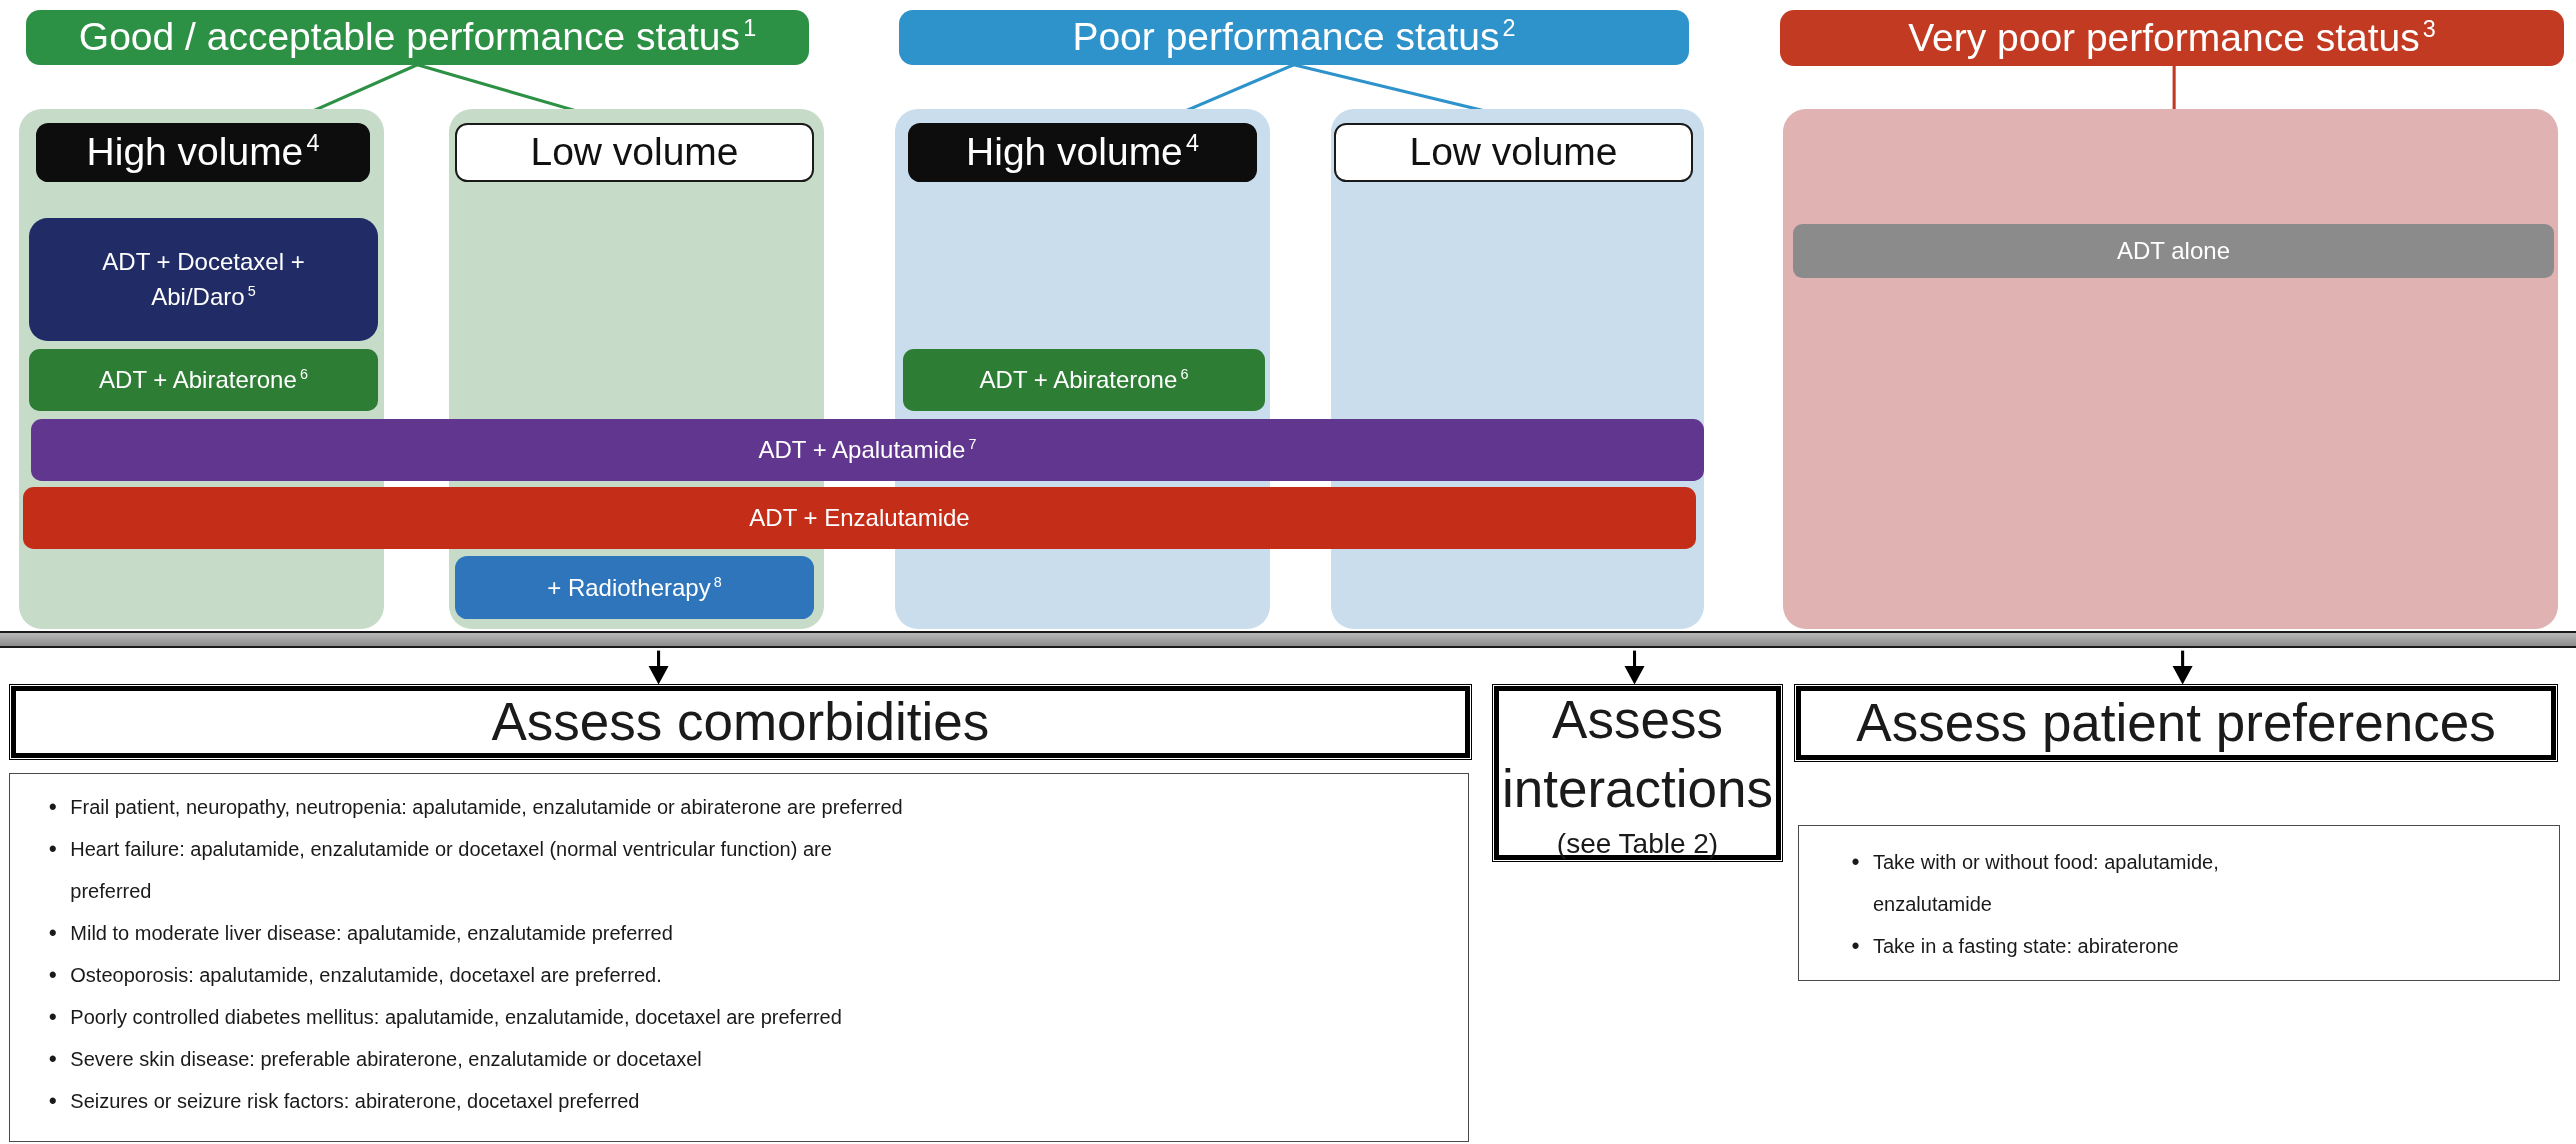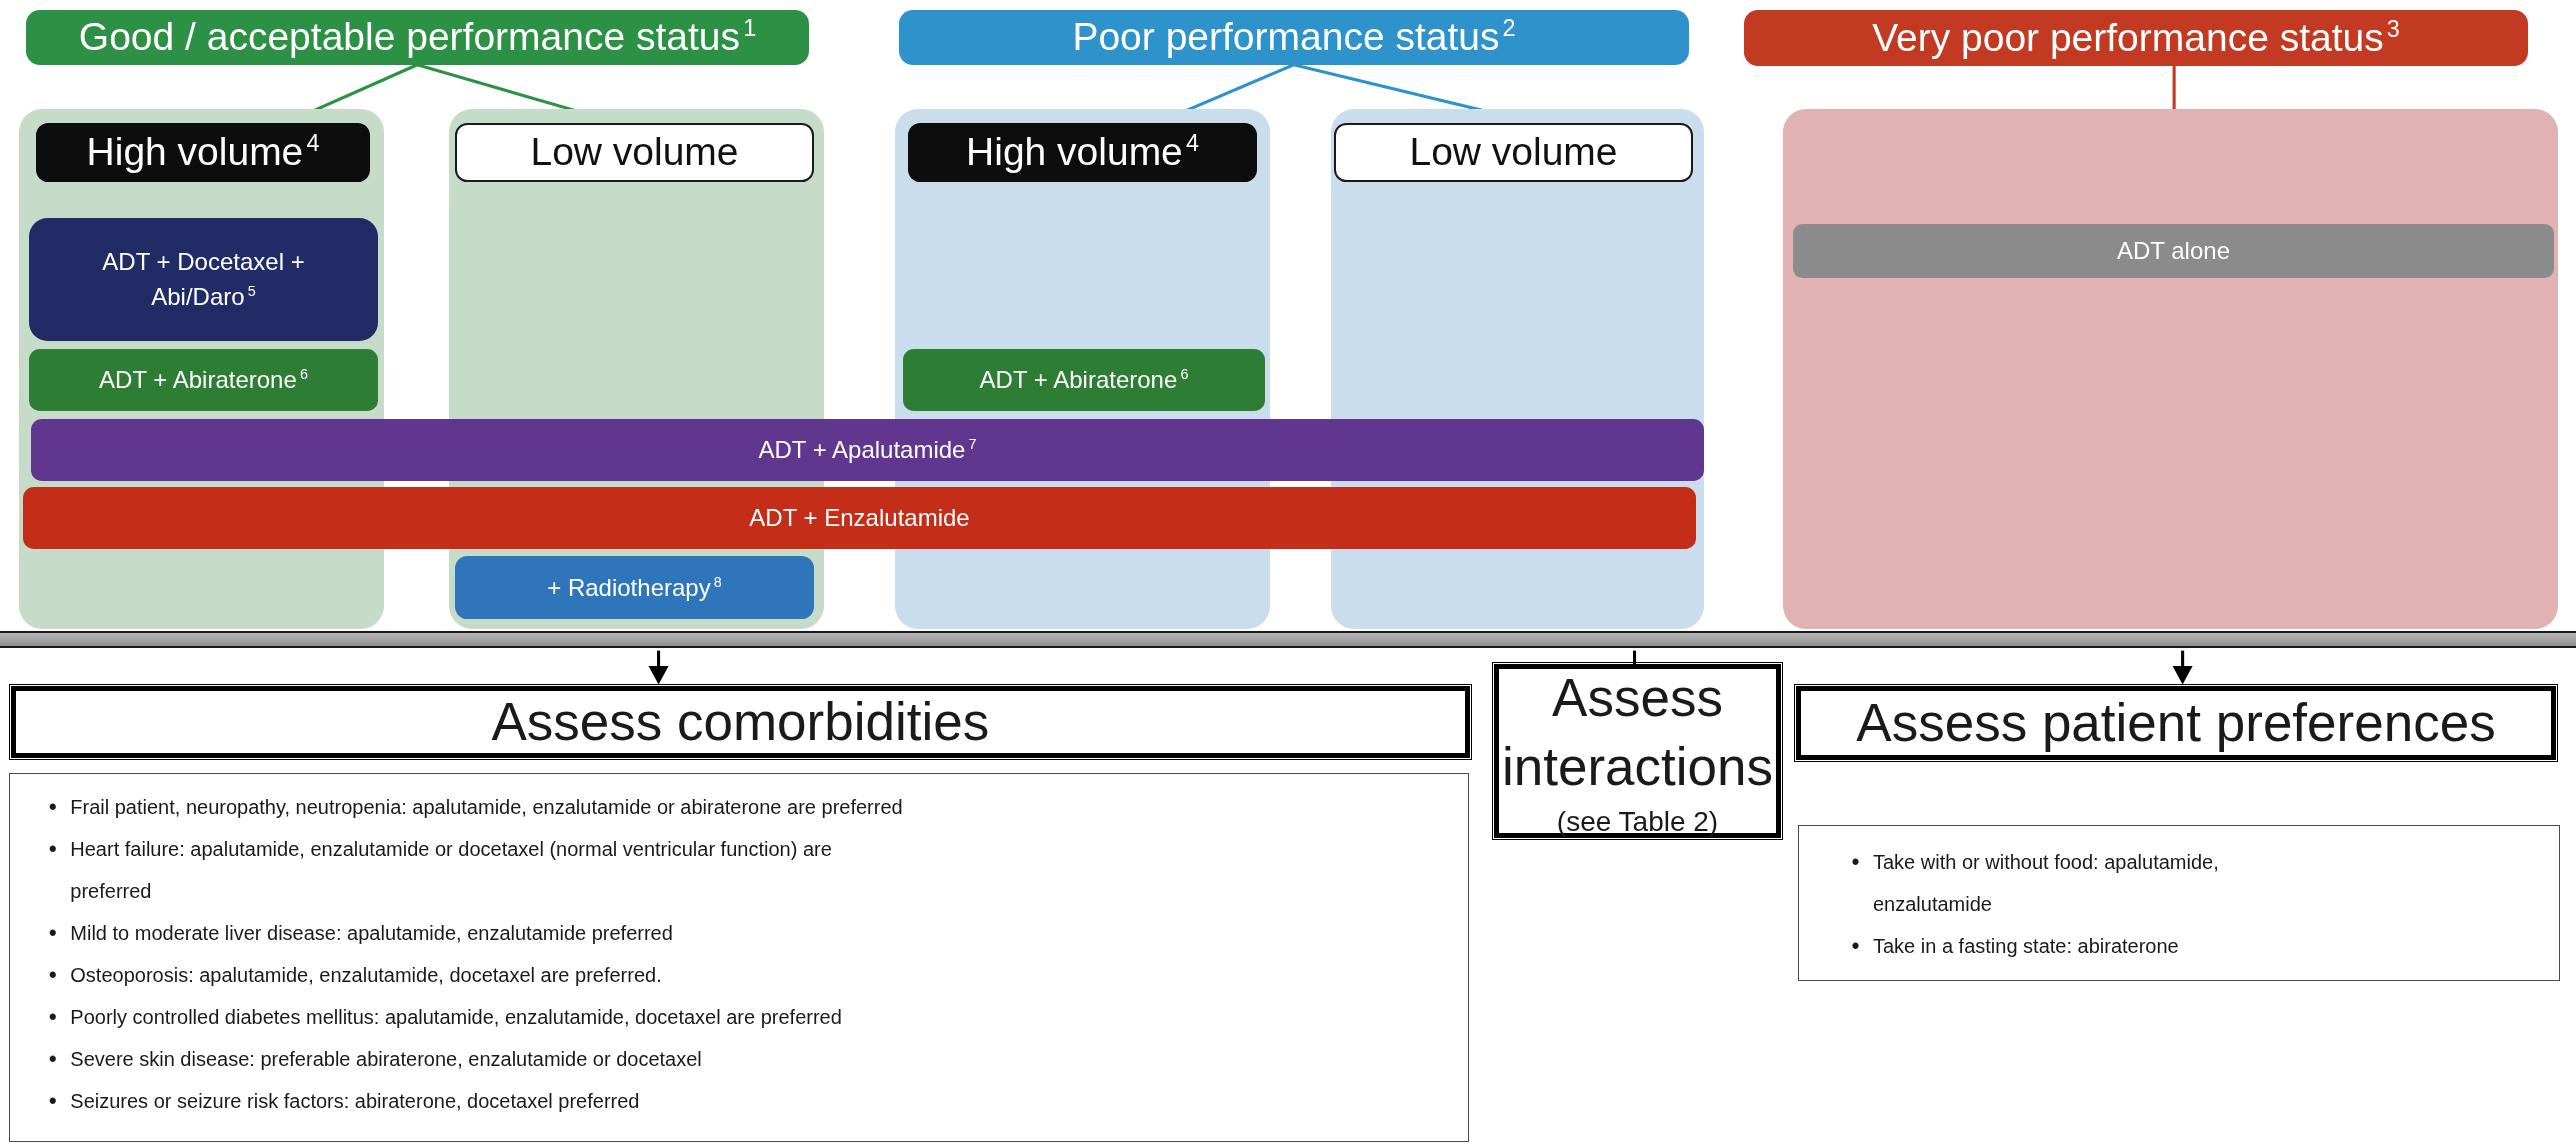--- a/index.html
+++ b/index.html
@@ -82,21 +82,21 @@
     <path d="M2831 888 l-13 -24 h26 z" fill="#000"></path>
   </g>
 </svg>
 
 <div class="abs flowbox hdr hdr-good" style="left:26px;top:10px;width:783px;height:55px;">
   <span><span>Good / acceptable performance status</span><sup>1</sup></span>
 </div>
 <div class="abs flowbox hdr hdr-poor" style="left:899px;top:10px;width:790px;height:55px;">
   <span><span>Poor performance status</span><sup>2</sup></span>
 </div>
-<div class="abs flowbox hdr hdr-vpoor" style="left:1744px;top:10px;width:784px;height:56px;">
+<div class="abs flowbox hdr hdr-vpoor" style="left:1780px;top:10px;width:784px;height:56px;">
   <span><span>Very poor performance status</span><sup>3</sup></span>
 </div>
 
 <div class="abs container c-green" style="left:18.5px;top:109px;width:365px;height:520px;"></div>
 <div class="abs container c-green" style="left:449px;top:109px;width:375px;height:520px;"></div>
 <div class="abs container c-blue" style="left:895px;top:109px;width:375px;height:520px;"></div>
 <div class="abs container c-blue" style="left:1331px;top:109px;width:373px;height:520px;"></div>
 <div class="abs container c-pink" style="left:1783px;top:109px;width:775px;height:520px;"></div>
 
 <div class="abs flowbox vol vol-high" style="left:36px;top:123px;width:334px;height:59px;">
@@ -135,21 +135,21 @@
 </div>
 <div class="abs flowbox treat t-gray" style="left:1793px;top:224px;width:761px;height:54px;">
   <span>ADT alone</span>
 </div>
 
 <div class="abs timeline" style="left:0px;top:631px;width:2576px;height:17px;"></div>
 
 <div class="abs assess-box" style="left:10.8px;top:686px;width:1459px;height:72px;">
   <div class="assess-title">Assess comorbidities</div>
 </div>
-<div class="abs assess-box" style="left:1494px;top:664px;width:287px;height:174px;">
+<div class="abs assess-box" style="left:1494px;top:686px;width:287px;height:174px;">
   <div class="assess-title">Assess</div>
   <div class="assess-title">interactions</div>
   <div class="assess-note">(see Table 2)</div>
 </div>
 <div class="abs assess-box" style="left:1796px;top:686px;width:760px;height:74px;">
   <div class="assess-title">Assess patient preferences</div>
 </div>
 
 <div class="abs list-box" style="left:9.3px;top:773px;width:1460px;height:369px;padding:12.3px 15.4px 0 25px;">
     <div class="bullet-row">

